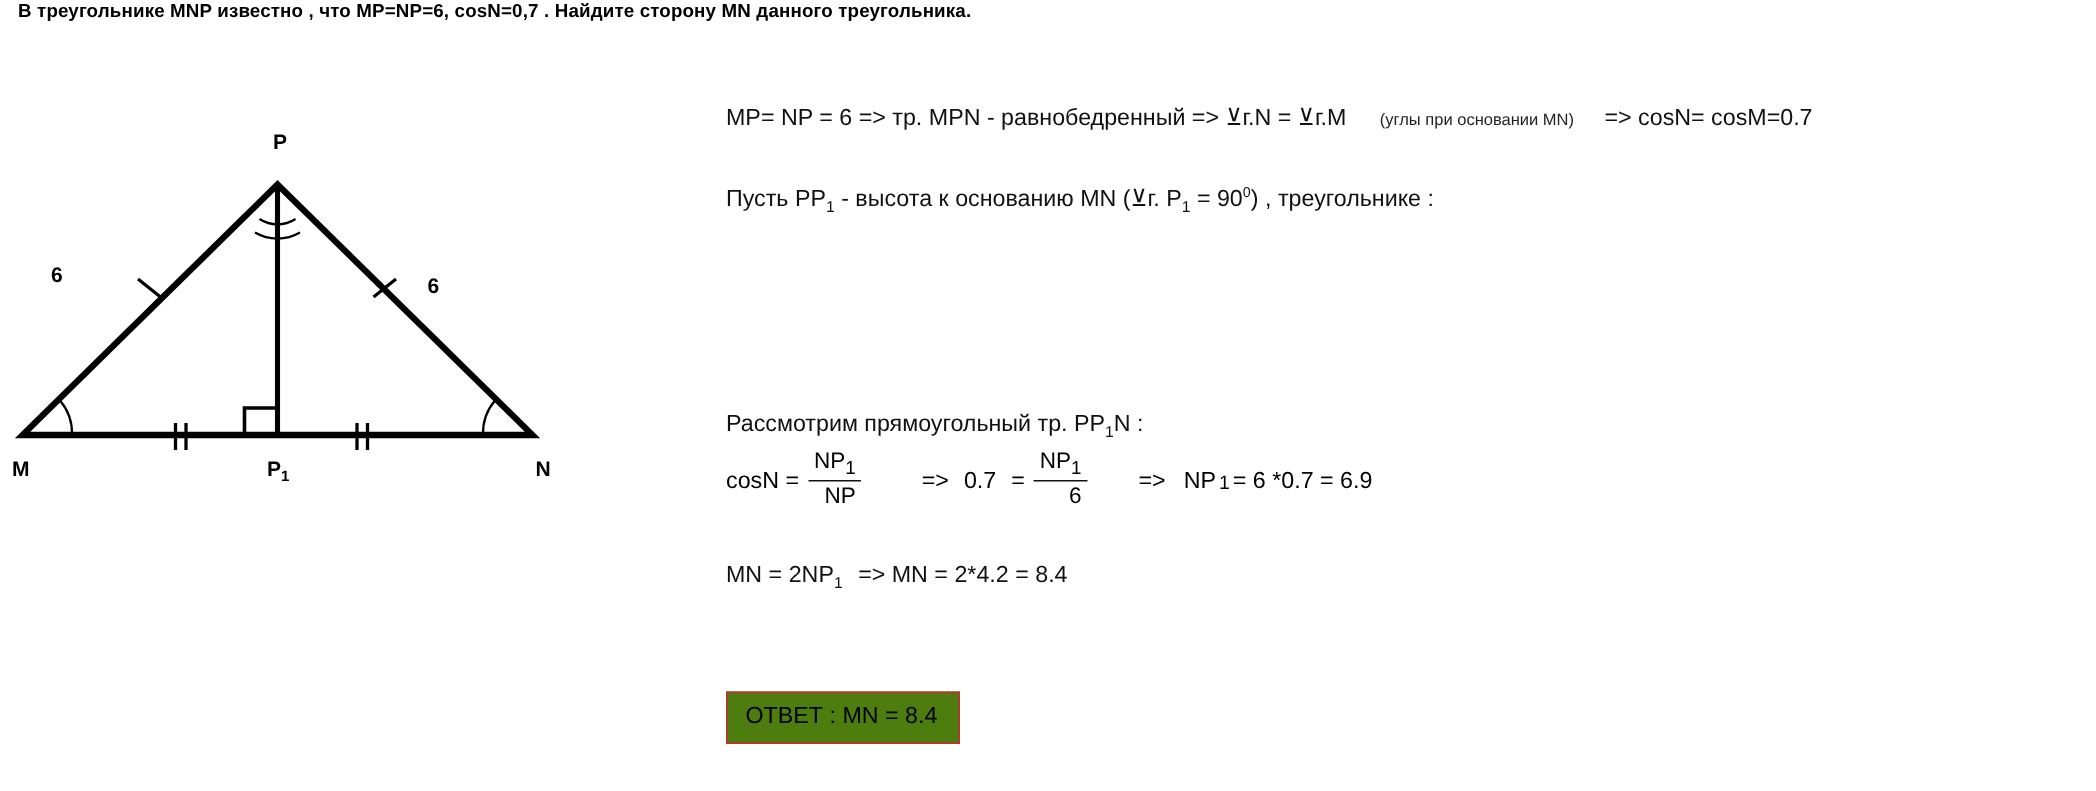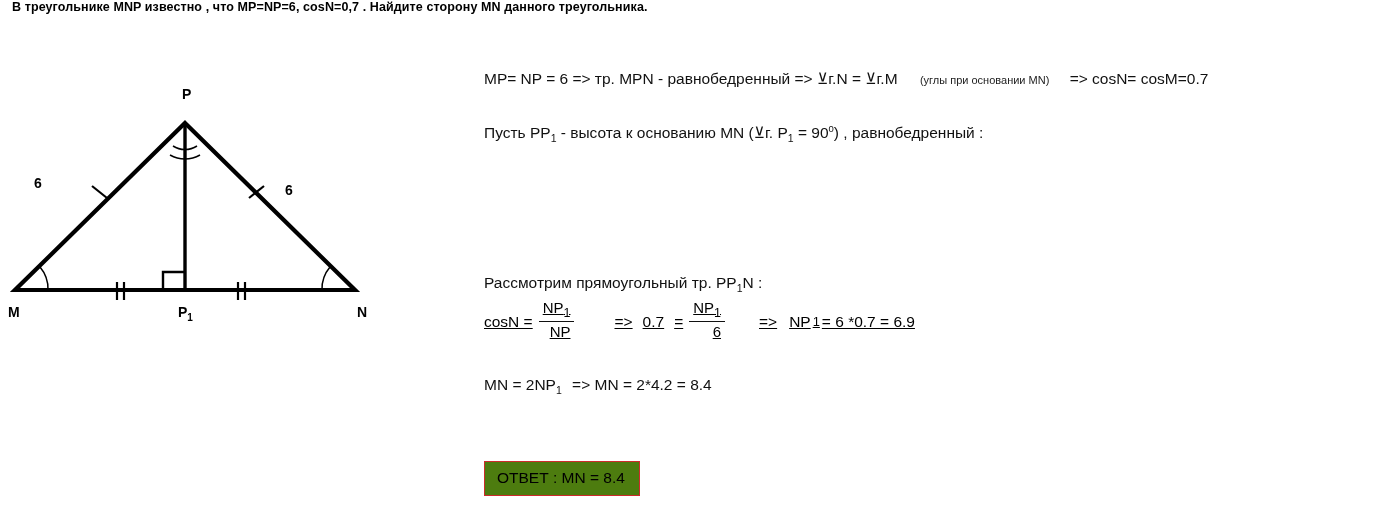--- a/index.html
+++ b/index.html
@@ -77,21 +77,20 @@
     font-size: 15px;
     border-top: 1.4px solid #111;
     padding: 1px 4px 0 4px;
   }
   #row-cos {
     display: flex;
     align-items: center;
     gap: 2px;
     font-size: 15.5px;
     white-space: nowrap;
-    text-decoration: underline;
   }
   #answer-box {
     position: absolute;
     left: 484px;
     top: 461px;
     border: 1.6px solid #cc2b2b;
     padding: 7px 14px 8px 12px;
     font-size: 15.5px;
     background: #4d7c0f;
     white-space: nowrap;
@@ -145,21 +144,21 @@
     <span>MP= NP = 6  =&gt;  тр. MPN  - равнобедренный  =&gt;  ⊻г.N = ⊻г.M</span>
     <span class="small-note" style="padding-left:18px;">(углы при основании MN)</span>
     <span style="padding-left:16px;">=&gt; cosN= cosM=0.7</span>
   </div>
 
   <div class="spacer-lg"></div>
 
   <div class="line">
     <span>Пусть PP</span><sub>1</sub>
     <span>-  высота к основанию MN  (⊻г. P</span><sub>1</sub>
-    <span>= 90</span><sup>0</sup><span>) ,   равнобедренный :</span>
+    <span>= 90</span><sup>0</sup><span>) ,   треугольнике :</span>
   </div>
 
   <div class="spacer-lg"></div>
 
 
   <div class="spacer-lg"></div>
 
 
   <div class="spacer-xl"></div>
 

